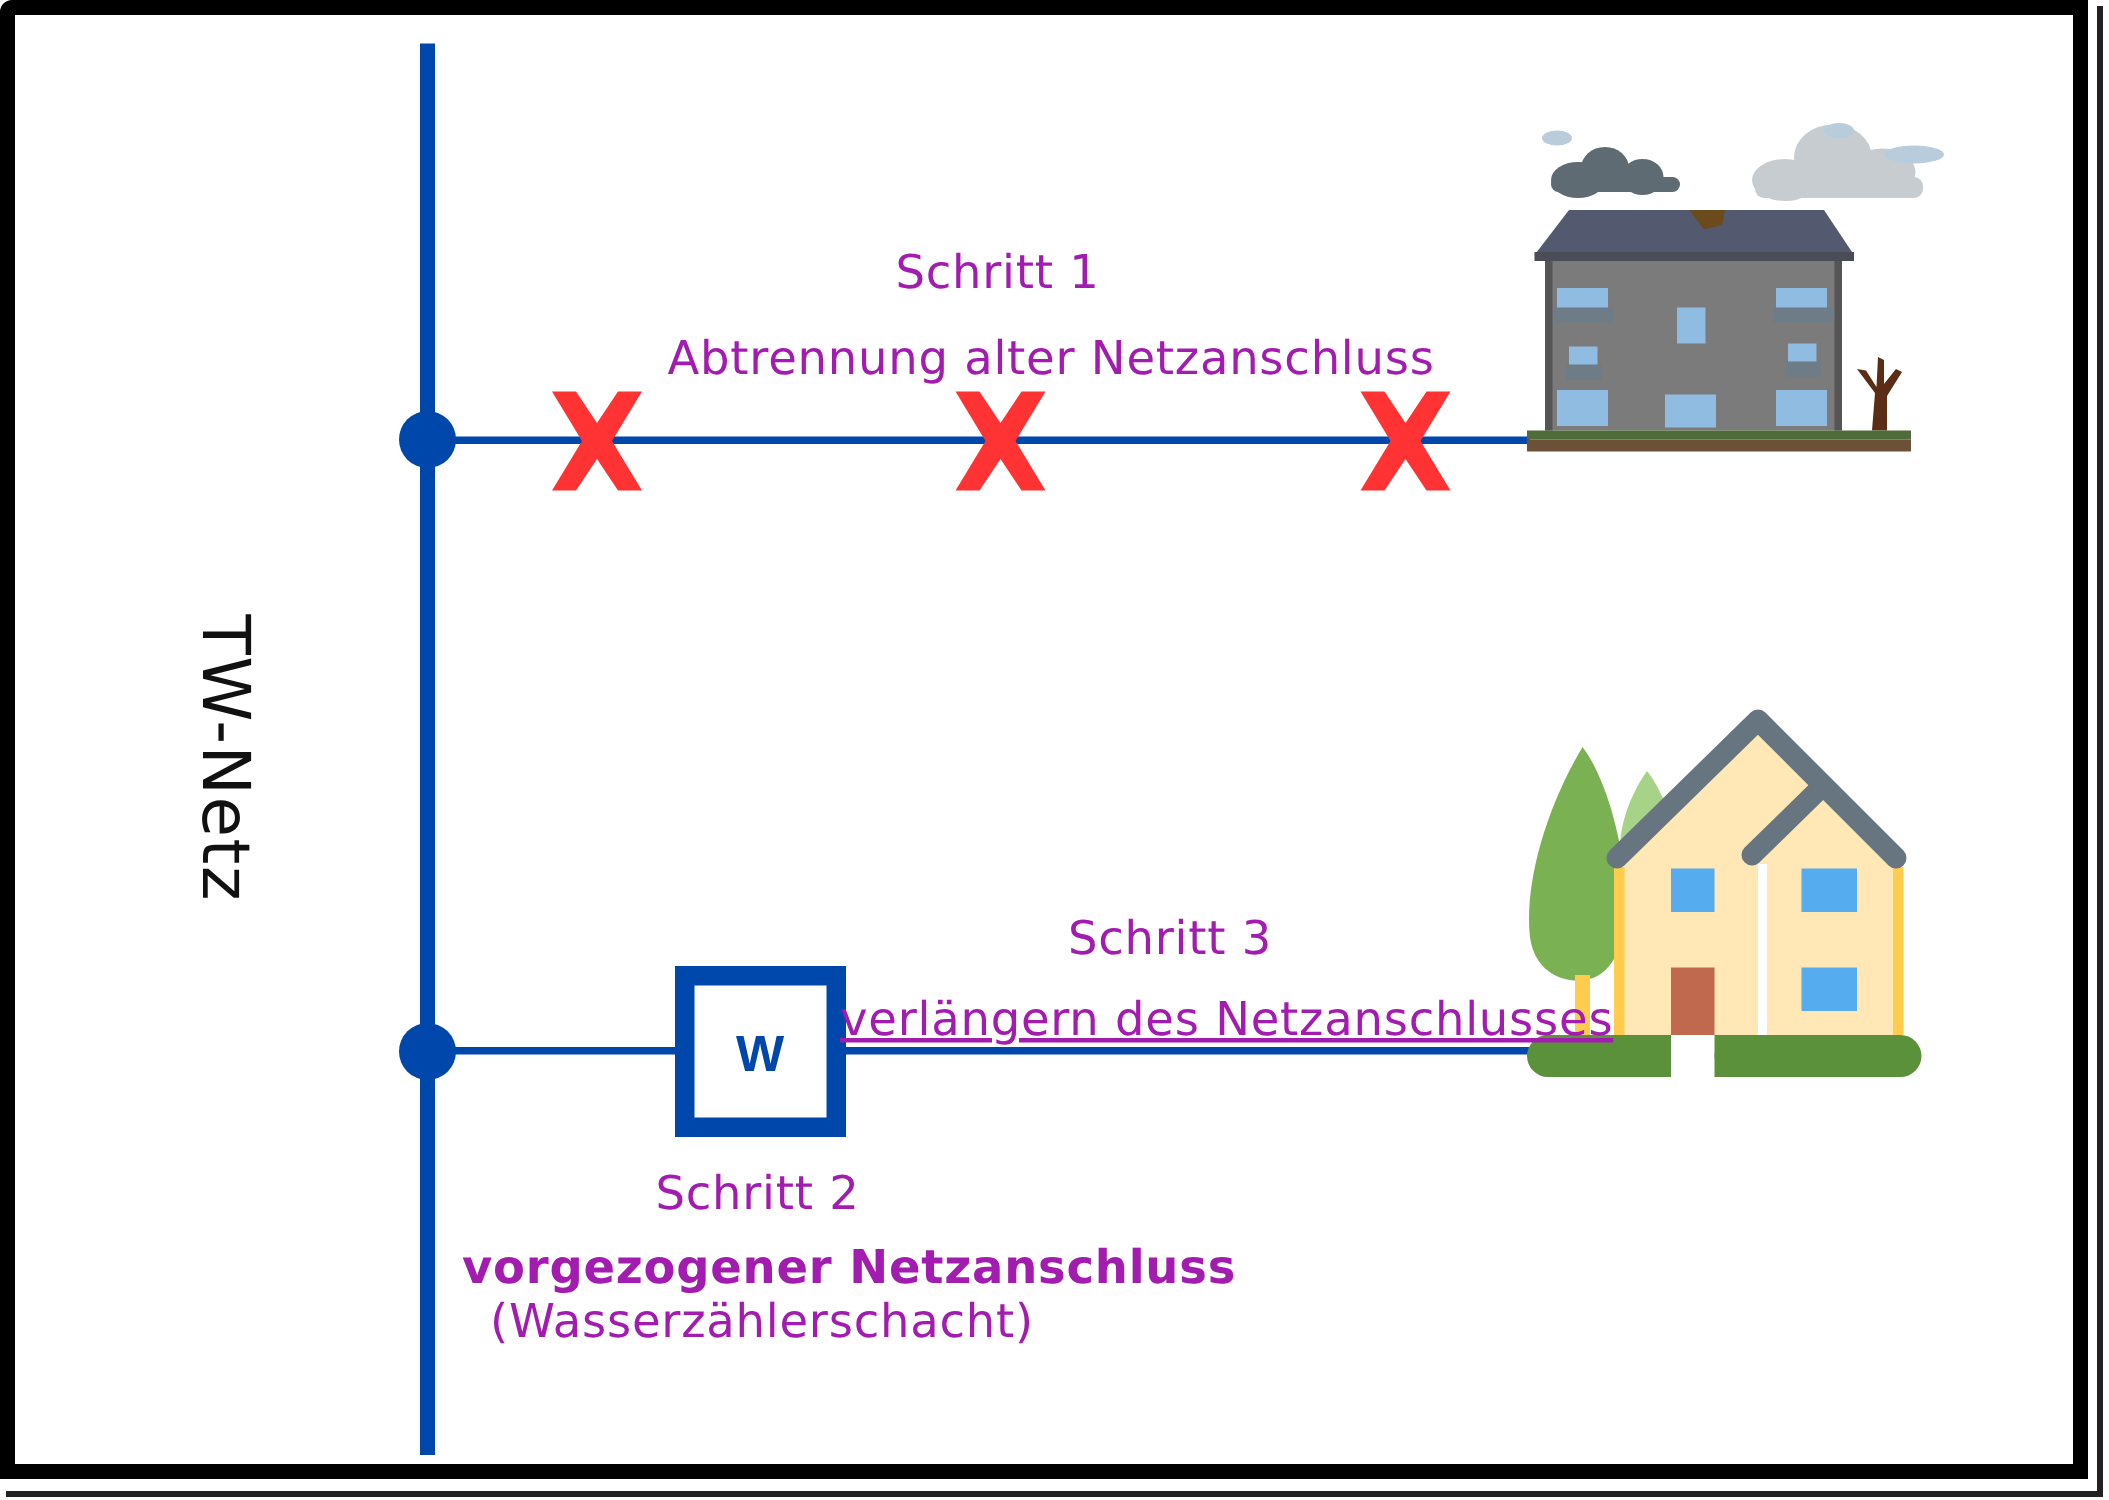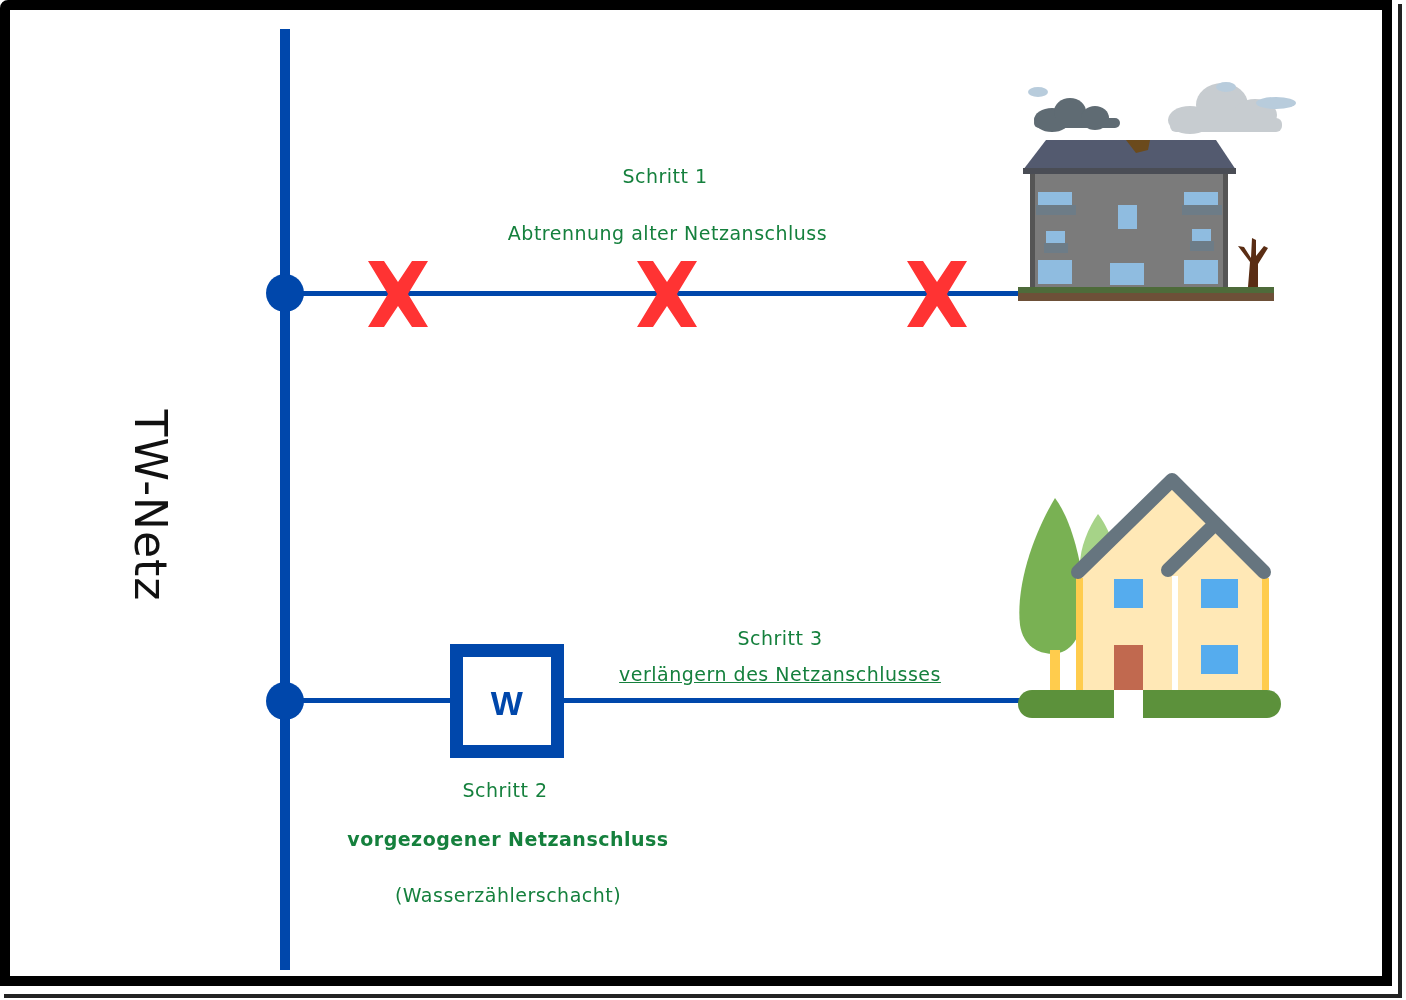--- a/index.html
+++ b/index.html
@@ -4,21 +4,21 @@
   <style>
     html, body { margin: 0; padding: 0; background: #ffffff; }
     body { width: 1406px; height: 1000px; position: relative; overflow: hidden;
            font-family: "DejaVu Sans", sans-serif; }
     .frame { position: absolute; left: 0; top: 0; width: 1392px; height: 986px;
              border: 10px solid #000; border-radius: 8px 0 0 0; box-sizing: border-box;
              background: #fff; }
     .frame-shadow { position: absolute; left: 4px; top: 4px; width: 1398px; height: 994px;
                     border-right: 4px solid #222; border-bottom: 4px solid #222; box-sizing: border-box; }
     svg.diagram { position: absolute; left: 0; top: 0; }
-    .label { position: absolute; text-align: center; color: #15803d; font-size: 19px;
+    .label { position: absolute; text-align: center; color: #a21caf; font-size: 31px;
              letter-spacing: 0.5px; line-height: 1.0; white-space: nowrap; }
     .net-label { position: absolute; left: 60px; top: 480px; font-size: 44px; color: #111;
                  transform: rotate(90deg); transform-origin: center; width: 300px;
                  margin-left: -60px; text-align: center; letter-spacing: 1px; }
   </style>
 </head>
 <body>
 
 <div class="frame-shadow"></div>
 <div class="frame"></div>
@@ -127,16 +127,16 @@
 
 <div class="net-label">TW-Netz</div>
 
 <div class="label" style="left:463px; top:686px; width:88px; font-size:34px; font-weight:bold; color:#0047AB; font-family:'Liberation Sans', sans-serif;">W</div>
 
 <div class="label" style="left:465px; top:167px; width:400px;">Schritt 1</div>
 <div class="label" style="left:445px; top:224px; width:445px;">Abtrennung alter Netzanschluss</div>
 
 <div class="label" style="left:355px; top:781px; width:300px;">Schritt 2</div>
 <div class="label" style="left:308px; top:830px; width:400px;font-weight:bold;">vorgezogener Netzanschluss</div>
-<div class="label" style="left:308px; top:866px; width:400px;margin-top:20px;">(Wasserzählerschacht)</div>
+<div class="label" style="left:308px; top:866px; width:400px;">(Wasserzählerschacht)</div>
 
-<div class="label" style="left:630px; top:629px; width:300px;text-align:center;">Schritt 3</div>
+<div class="label" style="left:630px; top:611px; width:300px;text-align:center;">Schritt 3</div>
 <div class="label" style="left:560px; top:665px; width:440px;text-decoration:underline;">verlängern des Netzanschlusses</div>
 
 </body></html>

